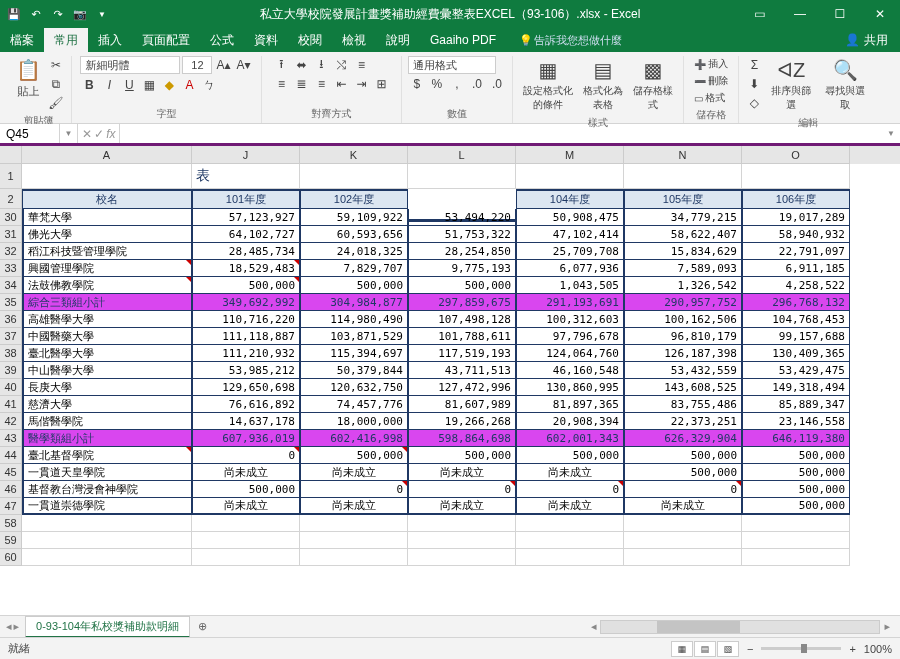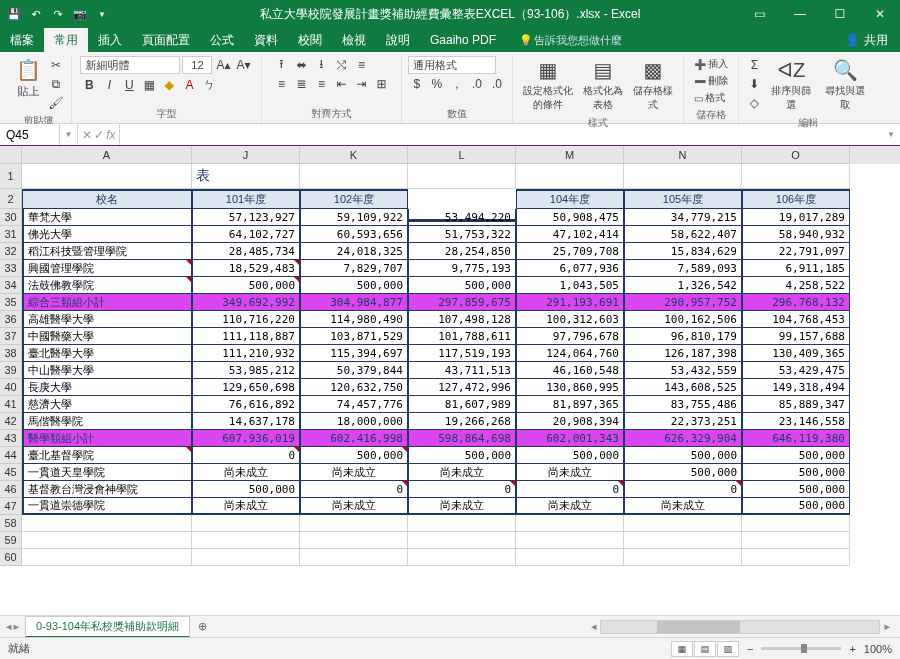--- a/index.html
+++ b/index.html
@@ -29,21 +29,21 @@
 .rg-label { font-size: 10px; color: #666; padding: 2px 0; }
 .big-btn { display: flex; flex-direction: column; align-items: center; padding: 2px 4px; gap: 2px; }
 .big-btn .ic { font-size: 20px; }
 .small-stack { display: flex; flex-direction: column; gap: 1px; }
 .small-row { display: flex; gap: 2px; align-items: center; }
 .ctl { border: 1px solid #ccc; background: #fff; font-size: 11px; padding: 1px 4px; height: 18px; display: inline-flex; align-items: center; }
 .sq { width: 18px; height: 18px; display: inline-flex; align-items: center; justify-content: center; border: 1px solid transparent; font-size: 12px; }
 .mini-btn { font-size: 10px; padding: 1px 4px; display: flex; align-items: center; gap: 2px; white-space: nowrap; }
 
 
-.formula-row { height: 22px; border-bottom: 1px solid #701a75; display: flex; align-items: stretch; font-size: 12px; }
+.formula-row { height: 22px; border-bottom: 3px solid #701a75; display: flex; align-items: stretch; font-size: 12px; }
 .name-box { width: 60px; border-right: 1px solid #d4d4d4; display: flex; align-items: center; padding: 0 6px; background: #fff; }
 .name-dd { width: 18px; border-right: 1px solid #d4d4d4; display: flex; align-items: center; justify-content: center; color: #888; font-size: 8px; }
 .fx-btns { display: flex; align-items: center; padding: 0 4px; gap: 2px; border-right: 1px solid #d4d4d4; color: #999; }
 .fx-input { flex: 1; padding: 0 6px; display: flex; align-items: center; color: #333; }
 .fx-expand { width: 18px; display: flex; align-items: center; justify-content: center; color: #888; font-size: 8px; }
 
 
 .grid-wrap { flex: 1; overflow: hidden; position: relative; background: #fff; }
 .row-headers { position: absolute; left: 0; top: 0; width: 22px; background: #e6e6e6; }
 .col-headers { position: absolute; top: 0; left: 22px; right: 0; height: 18px; background: #e6e6e6; display: flex; }

